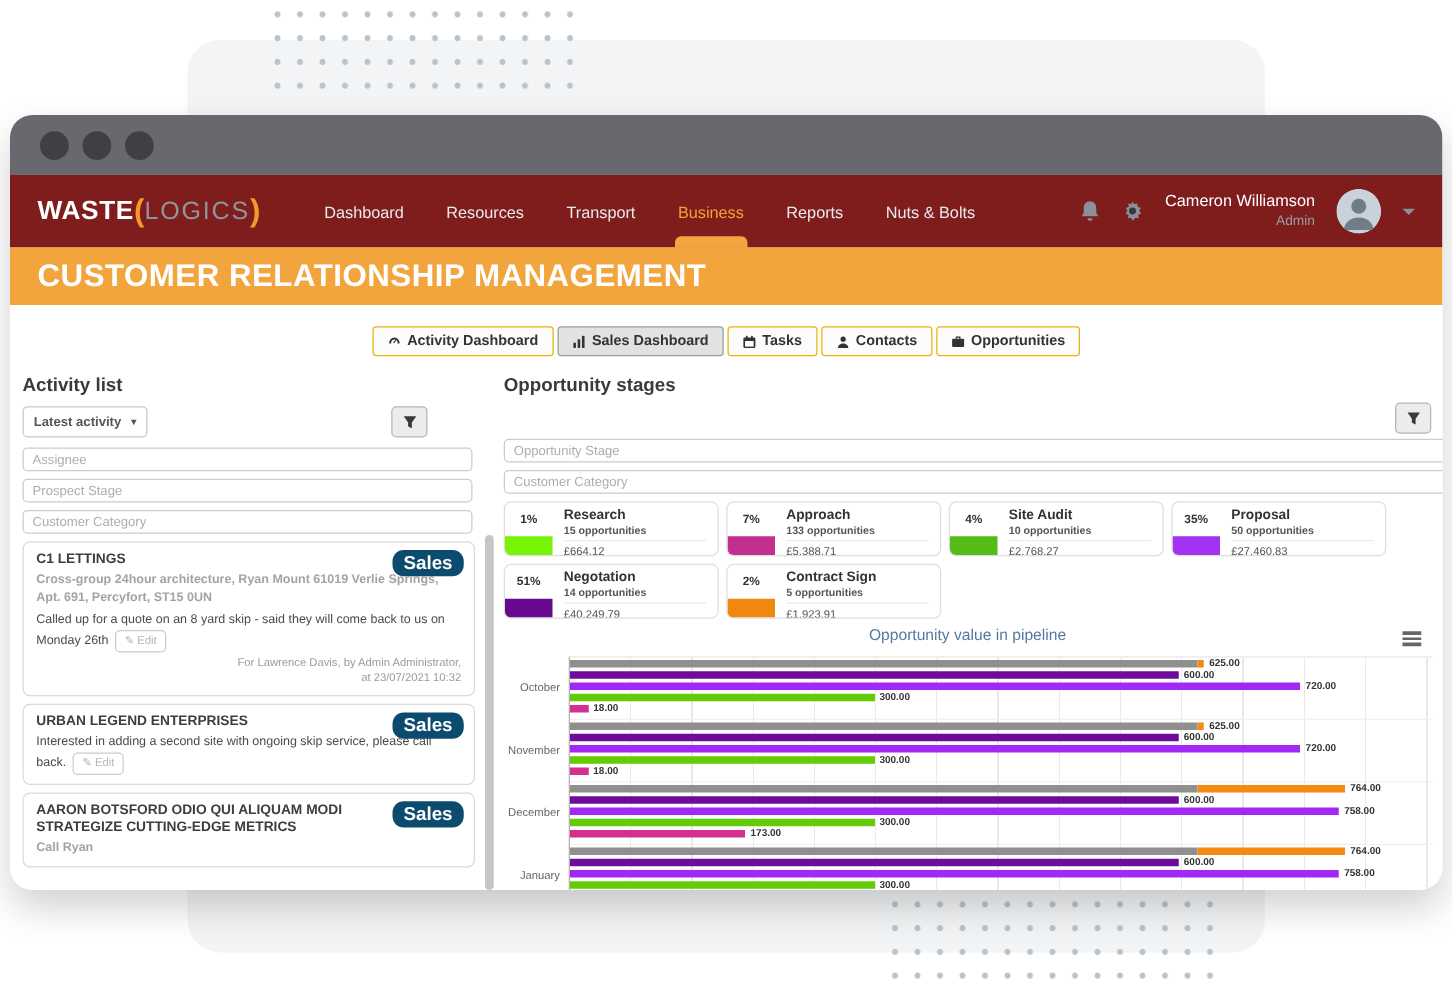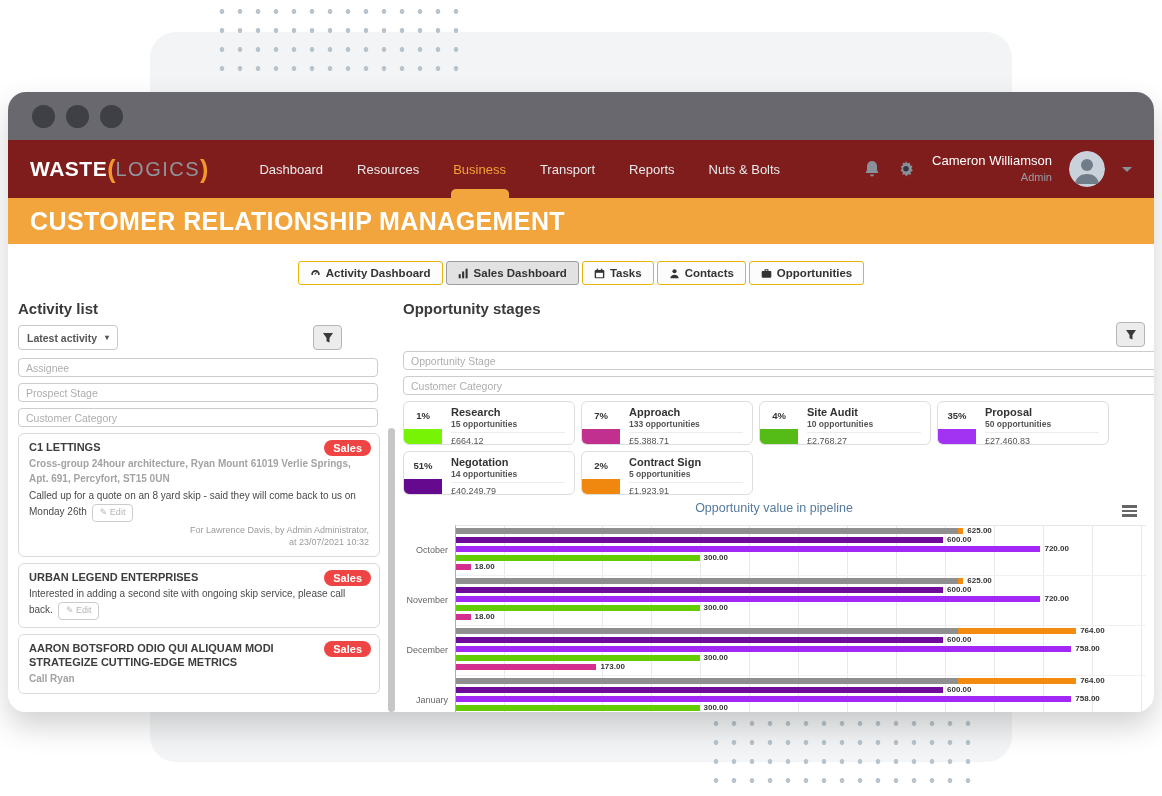--- a/index.html
+++ b/index.html
@@ -64,21 +64,21 @@
   .filters input{display:block;width:360px;box-sizing:border-box;height:19px;border:1px solid #ccc;
           border-radius:4px;padding:0 7px;font-size:10.5px;color:#444;margin-bottom:6px;background:#fff;}
   .filters input::placeholder{color:#aeaeae;}
   .right-panel .filters input{width:878px;}
 
   
   .activity-cards{width:362px;margin-top:4px;}
   .act-card{border:1px solid #dadada;border-radius:6px;padding:6px 10px 7px;margin-bottom:6px;
             position:relative;background:#fff;box-sizing:border-box;}
   .act-title{font-size:11px;font-weight:700;color:#3d3d3d;padding-right:52px;line-height:1.3;}
-  .badge{position:absolute;top:6px;right:8px;background:#ef4444;color:#fff;font-size:11px;font-weight:700;
+  .badge{position:absolute;top:6px;right:8px;background:#0c4a6e;color:#fff;font-size:15px;font-weight:700;
          padding:2px 9px;border-radius:9px;}
   .muted-line{color:#a3a3a3;font-size:10px;font-weight:600;line-height:1.5;margin-top:2px;}
   .body-line{color:#4a4a4a;font-size:10px;line-height:1.55;margin-top:2px;}
   .edit-btn{display:inline-block;border:1px solid #ccc;border-radius:4px;color:#b5b5b5;font-size:9px;
             padding:1px 7px;margin-left:5px;background:#fff;cursor:pointer;}
   .card-footer{text-align:right;color:#9b9b9b;font-size:9px;line-height:1.4;margin-top:2px;}
   .v-scrollbar{position:absolute;left:380px;top:184px;width:7px;height:284px;background:#c6c6c6;border-radius:4px;cursor:pointer;}
 
   
   .right-panel{position:absolute;left:395px;top:56px;width:742px;}
@@ -122,22 +122,22 @@
     <div class="win-dot"></div>
     <div class="win-dot"></div>
     <div class="win-dot"></div>
   </div>
 
   <div class="nav">
     <div class="logo"><span class="w">WASTE</span><span class="b">(</span><span class="l">LOGICS</span><span class="b">)</span></div>
     <div class="nav-items">
         <div class="nav-item">Dashboard</div>
         <div class="nav-item">Resources</div>
+        <div class="nav-item">Transport</div>
         <div class="nav-item active">Business</div>
-        <div class="nav-item">Transport</div>
         <div class="nav-item">Reports</div>
         <div class="nav-item">Nuts &amp; Bolts</div>
       </div>
     <div class="nav-right">
       <span class="nav-ico">
         <svg width="16" height="18" viewBox="0 0 16 18">
             <path d="M8 1a5 5 0 0 0-5 5v4L1.5 13h13L13 10V6a5 5 0 0 0-5-5z" fill="#8b919a"></path>
             <path d="M6 14.5a2 2 0 0 0 4 0z" fill="#8b919a"></path>
           </svg>
       </span>

